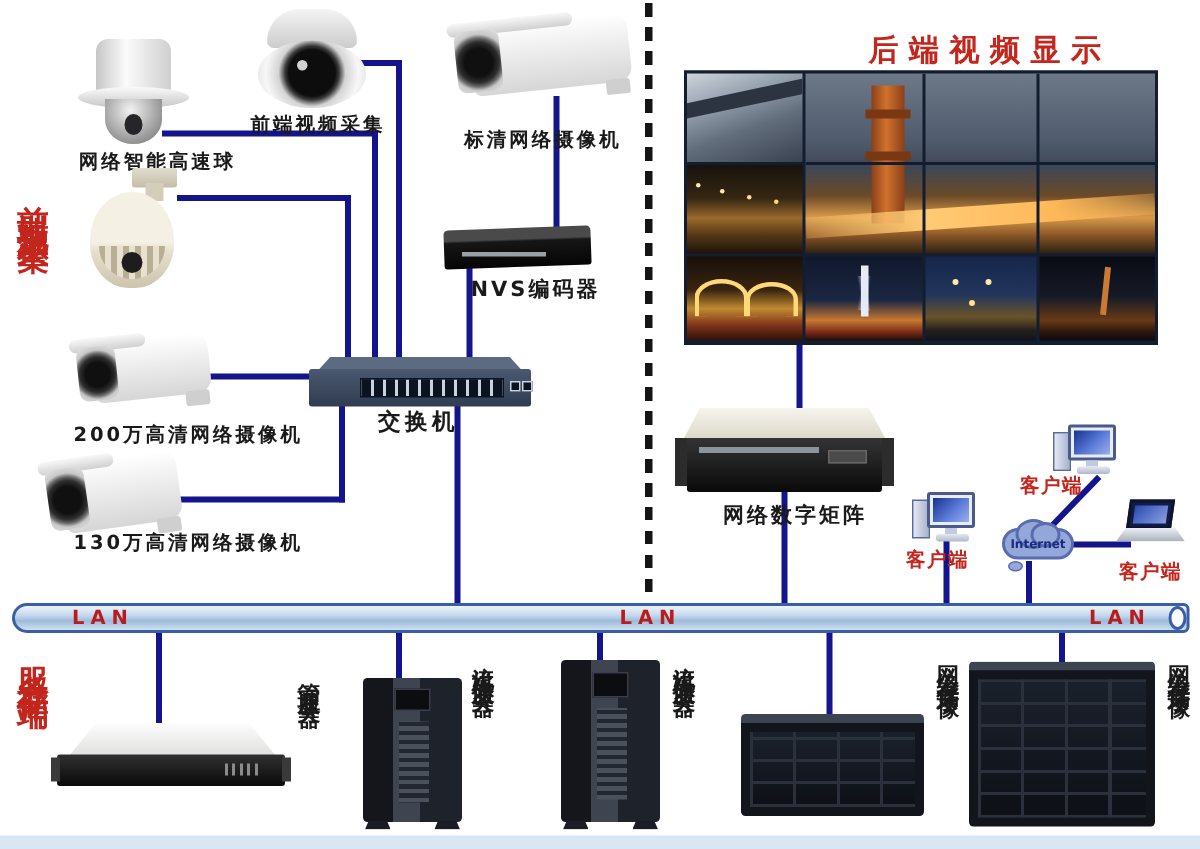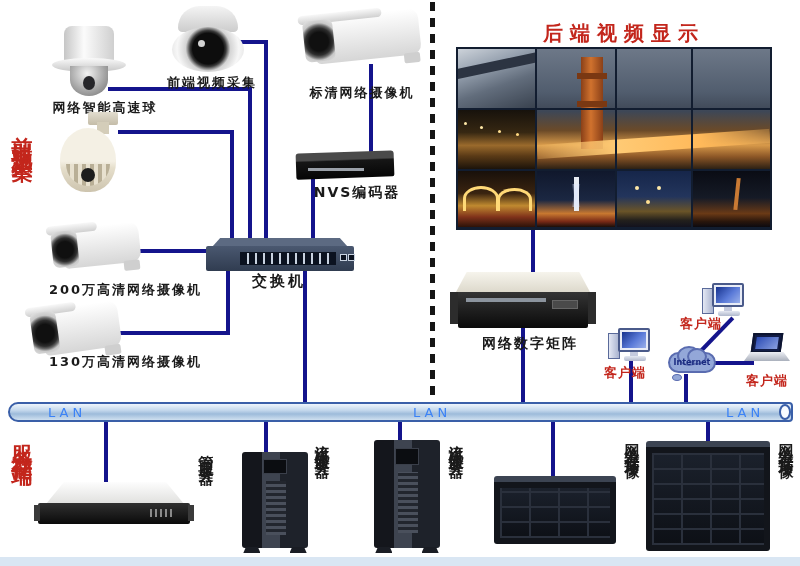--- a/index.html
+++ b/index.html
@@ -5,27 +5,27 @@
   * { margin:0; padding:0; box-sizing:border-box; }
   html,body { background:#ffffff; }
   #canvas {
     position:relative; width:800px; height:566px; overflow:hidden;
     background:#ffffff; font-family:"DejaVu Sans", sans-serif;
   }
   .abs { position:absolute; }
 
   
   .red   { color:#c3261c; }
-  .title { font-size:20px; font-weight:bold; letter-spacing:7px; }
+  .title { font-size:20px; font-weight:bold; letter-spacing:7px;margin-left:36px; }
   .vlabel{ writing-mode:vertical-rl; text-orientation:upright; }
   .section-label { font-size:21px; font-weight:bold; letter-spacing:5px; color:#c3261c; }
   .devlabel { font-size:13px; font-weight:bold; color:#1a1a1a; letter-spacing:2px; text-align:center; white-space:nowrap; }
   .srvlabel { font-size:15px; font-weight:bold; color:#1a1a1a; letter-spacing:4px; }
   .client-label { font-size:13px; font-weight:bold; color:#c3261c; letter-spacing:1px; white-space:nowrap; }
-  .lan-text { font-size:13px; font-weight:normal; color:#3b82f6; letter-spacing:4px; }
+  .lan-text { font-size:13px; font-weight:bold; color:#b91c1c; letter-spacing:4px; }
 
   
   .hline { position:absolute; height:4px; background:#14148c; z-index:1; }
   .vline { position:absolute; width:4px;  background:#14148c; z-index:1; }
   .dline { position:absolute; height:4px; background:#14148c; z-index:1; transform-origin:left center; }
   .divider {
     position:absolute; left:430px; top:2px; width:5px; height:400px; z-index:1;
     background:repeating-linear-gradient(180deg,#151515 0 9px,transparent 9px 16px);
   }
 

